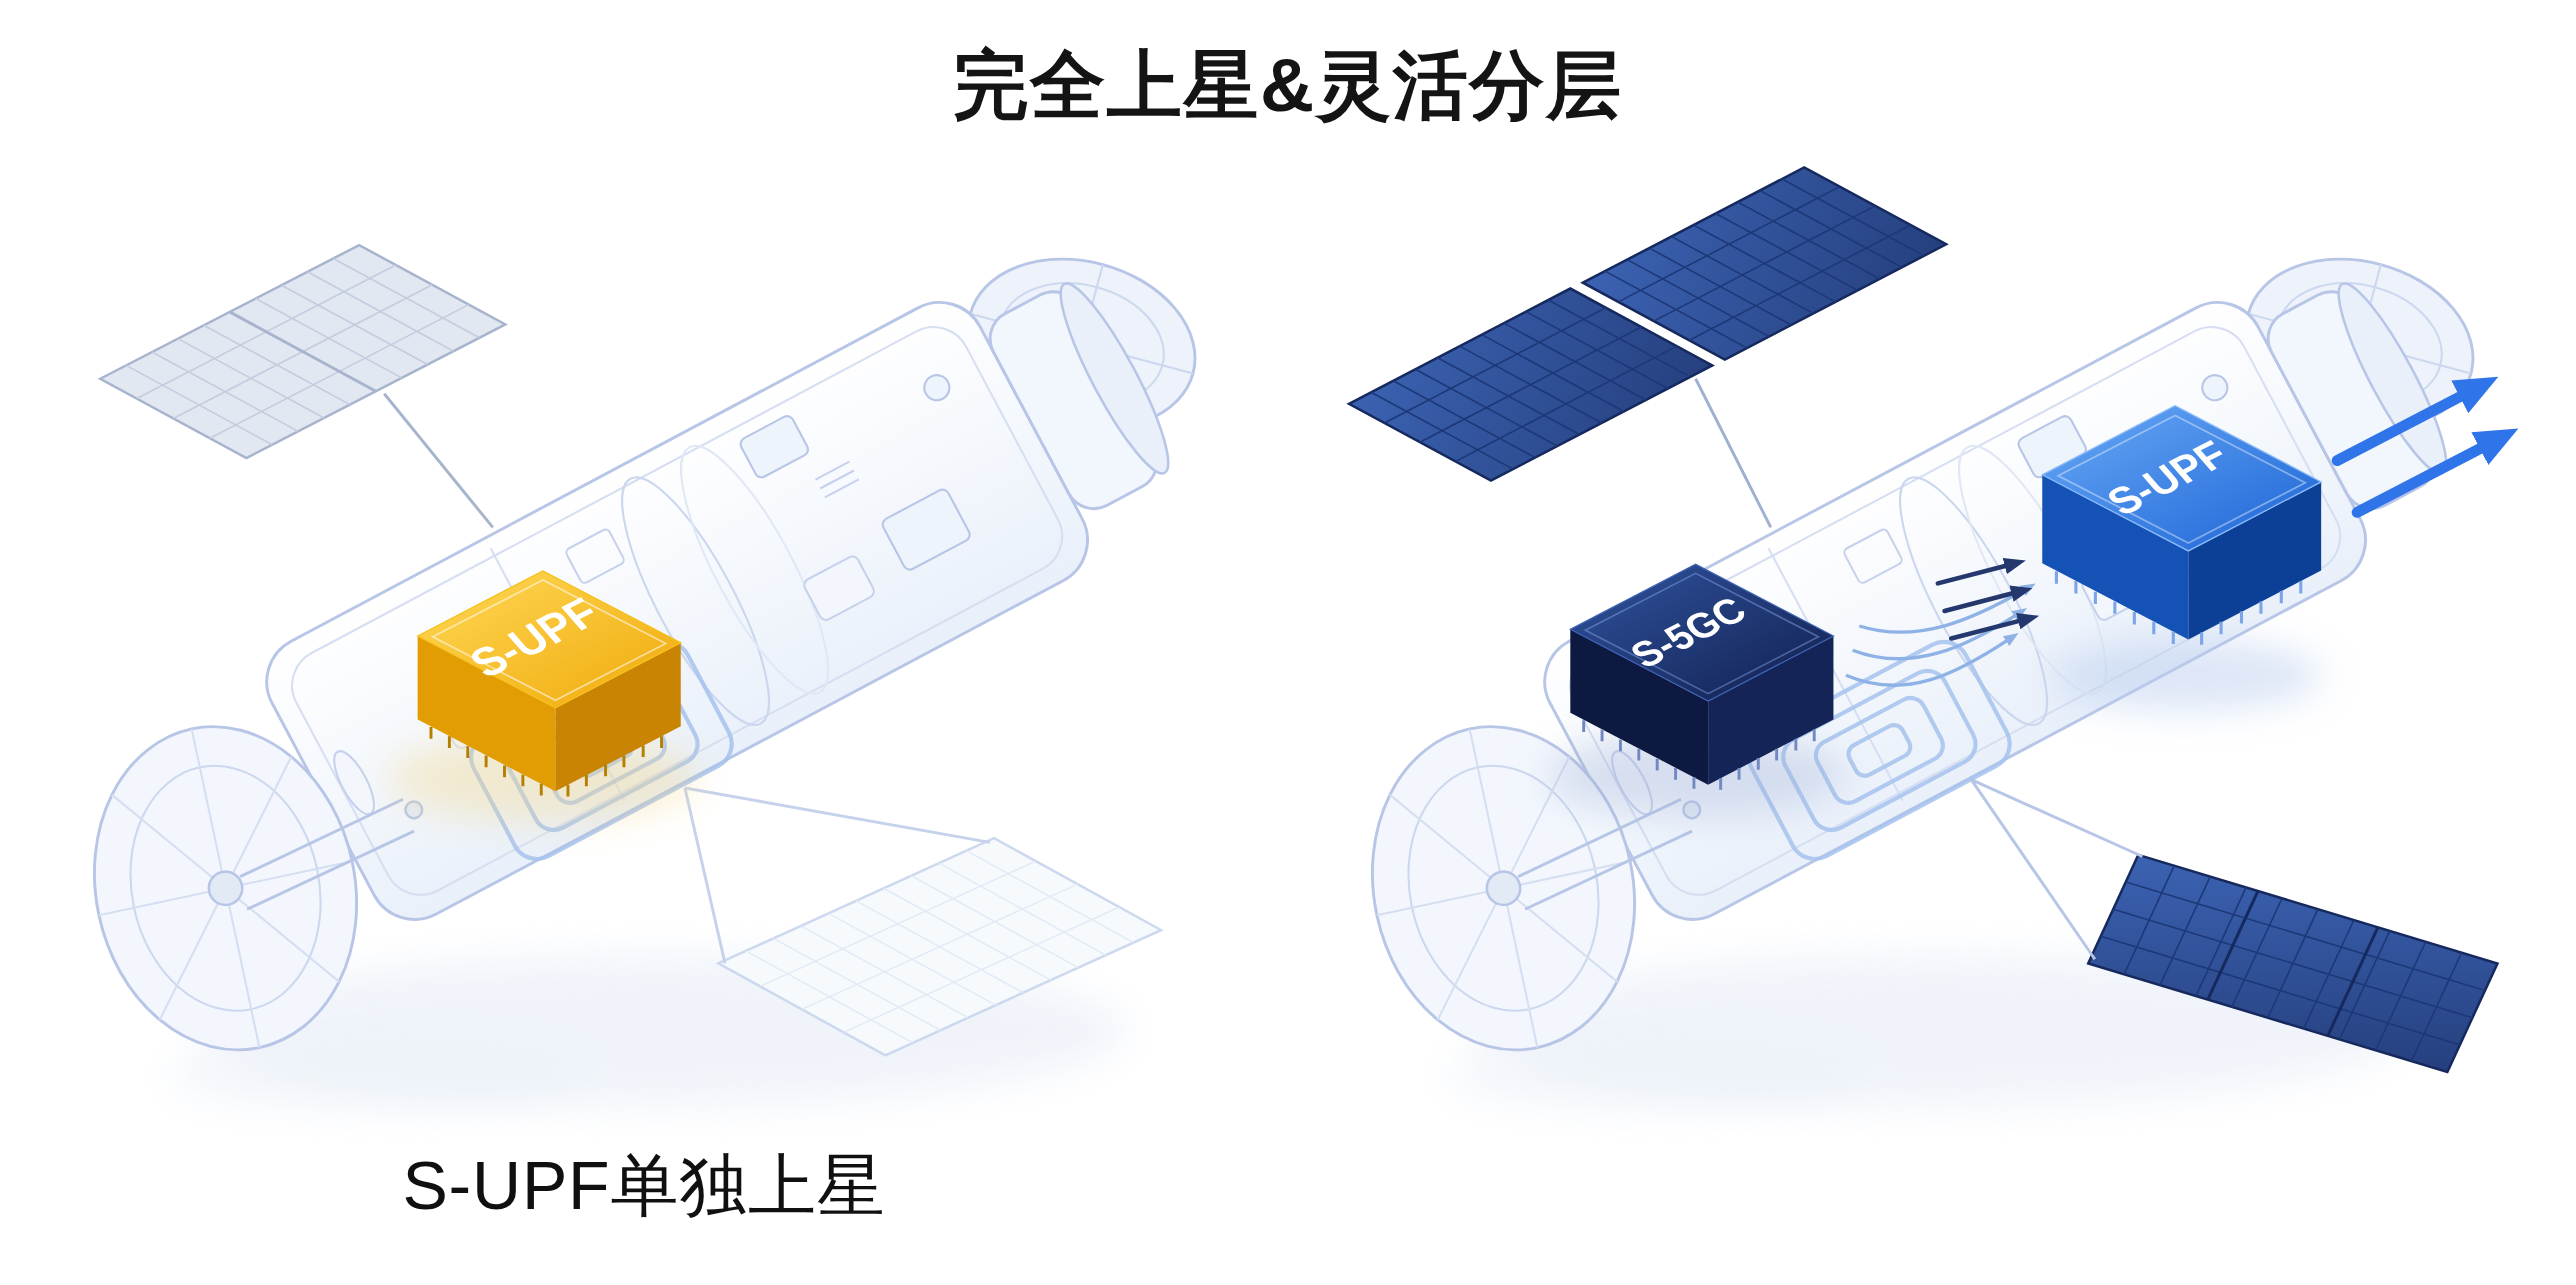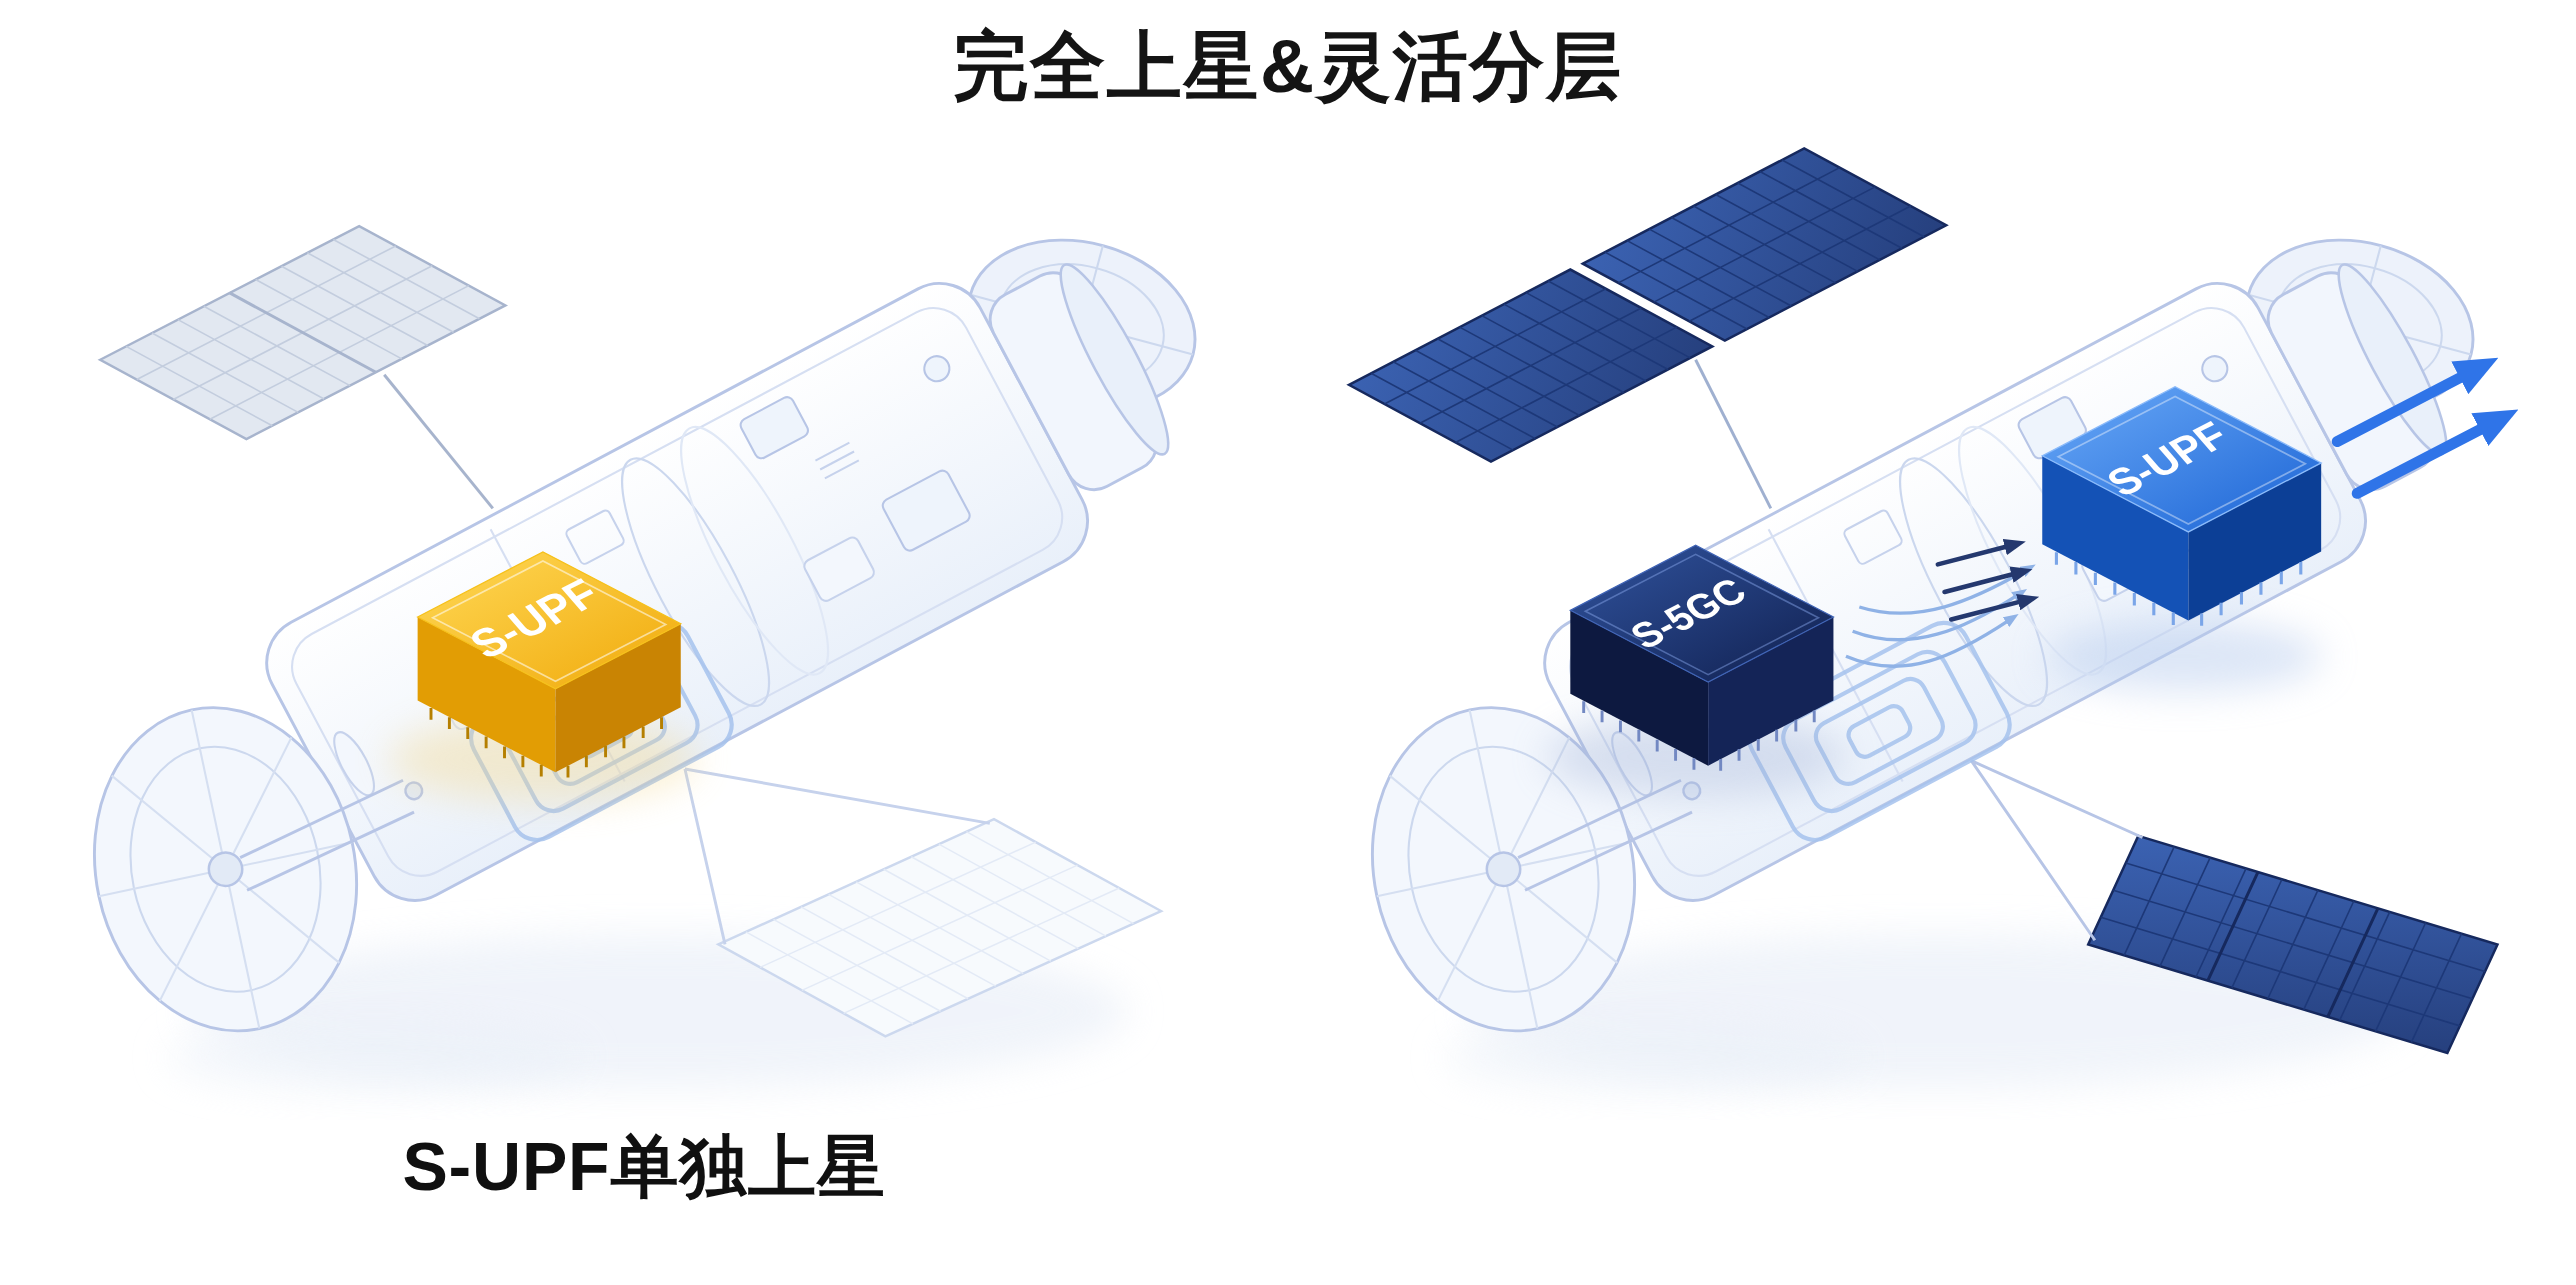--- a/index.html
+++ b/index.html
@@ -2,27 +2,27 @@
 <html style="font-size:13.4px"><head>
 <meta charset="utf-8">
 <style>
   html,body{margin:0;padding:0;background:#ffffff;}
   body{
     width:2576px;height:1285px;overflow:hidden;
     font-family:"Liberation Sans",sans-serif;color:#161616;
     position:relative;
   }
   .title{
-    text-align:center;margin-top:17px;height:99px;line-height:99px;
+    text-align:center;margin-top:36px;height:99px;line-height:99px;
     font-size:75px;font-weight:700;letter-spacing:1.7px;color:#141414;
   }
   .stage{width:2576px;height:1011px;display:block;margin-top:-6.7px;}
   .captions{display:flex;width:2576px;margin-top:1.7px;}
   .captions .cap{
-    width:50%;text-align:center;font-size:68px;font-weight:700;color:#101010;
+    width:50%;text-align:center;font-size:68px;font-weight:400;color:#101010;
     letter-spacing:0.8px;
   }
   svg text{font-family:"Liberation Sans",sans-serif;}
 </style>
 </head>
 <body>
 
 <div class="title">完全上星&amp;灵活分层</div>
 
 <svg class="stage" viewBox="0 0 3084 1210" xmlns="http://www.w3.org/2000/svg">

